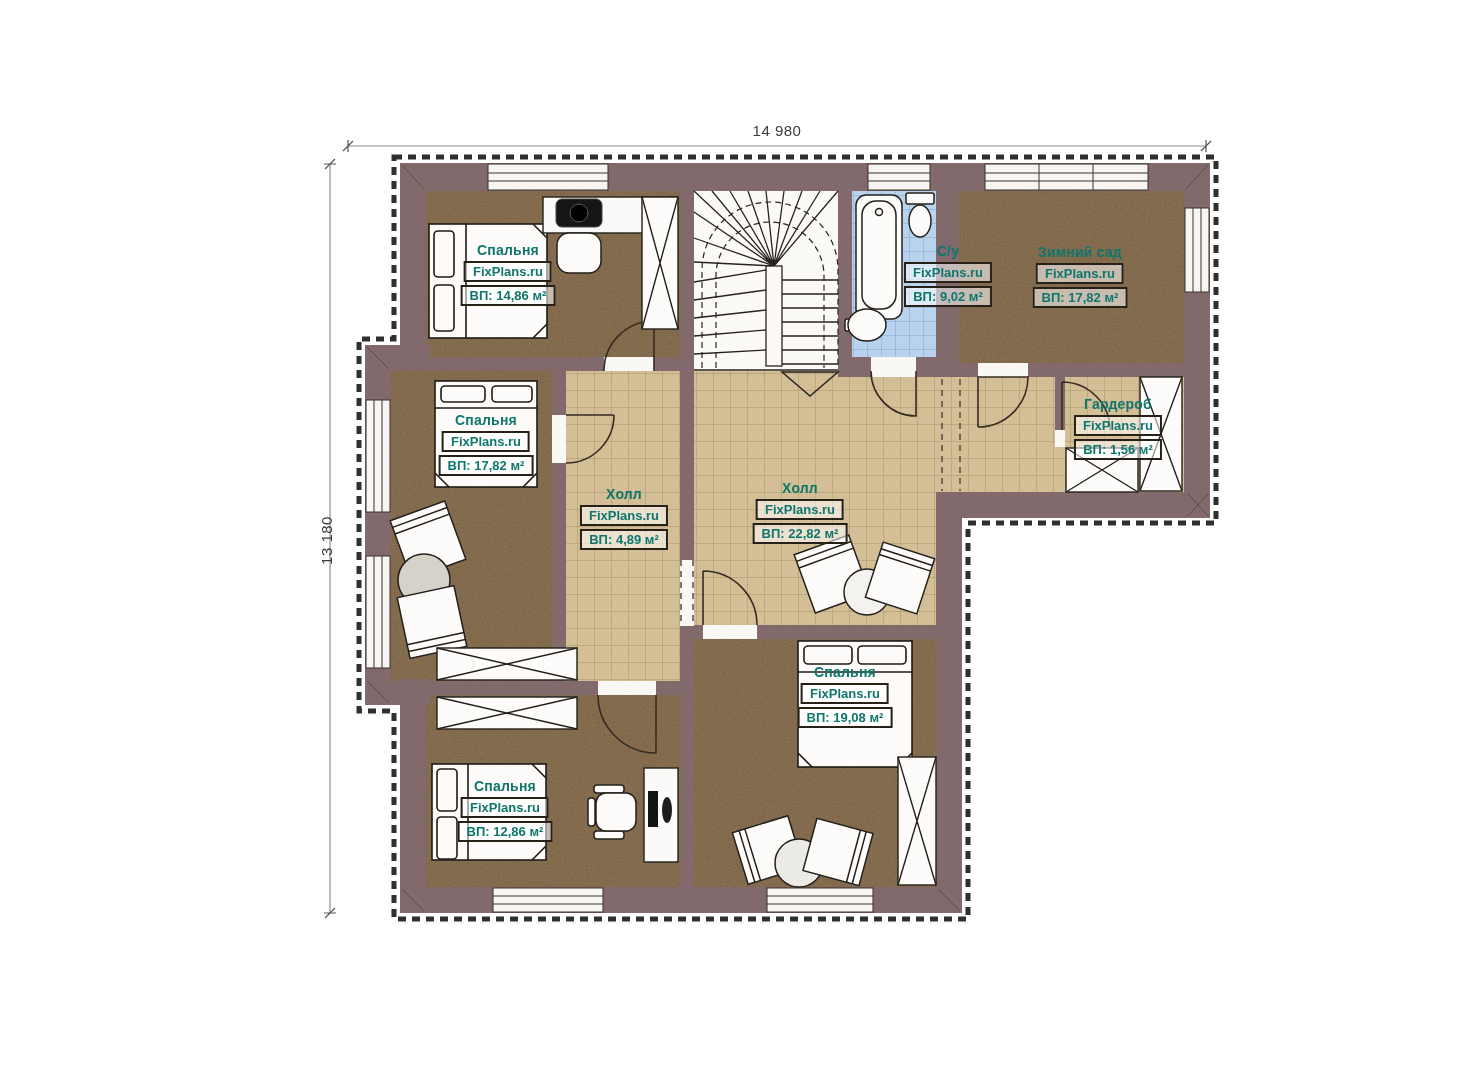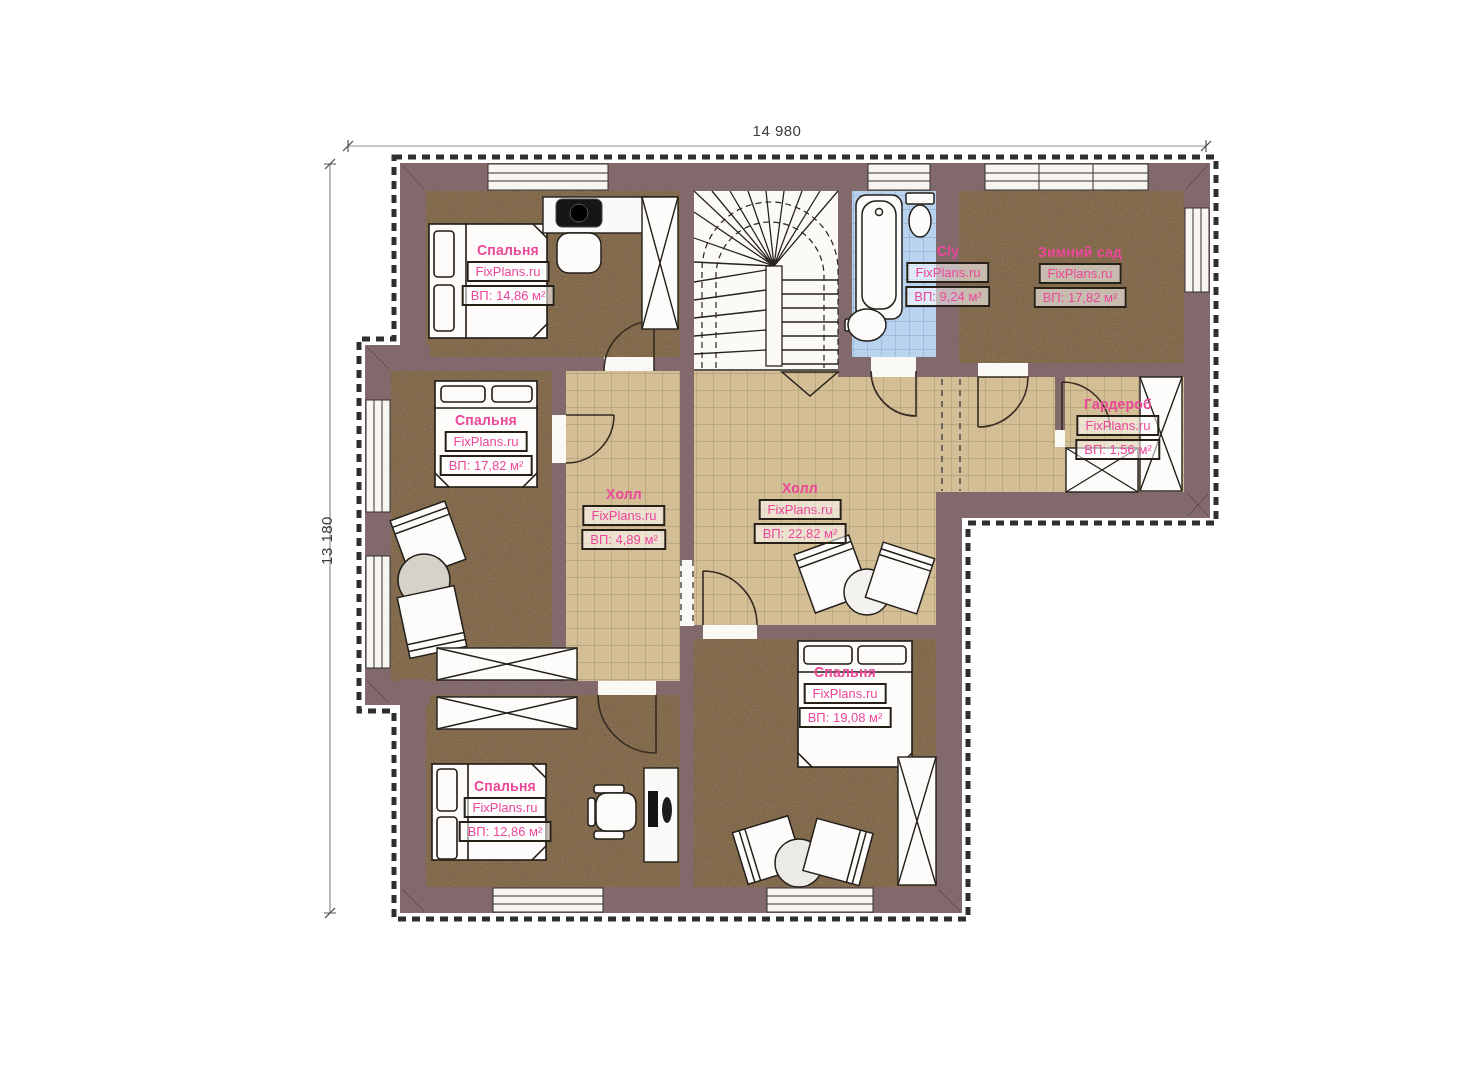--- a/index.html
+++ b/index.html
@@ -3,27 +3,27 @@
 <meta charset="utf-8">
 <style>
   html,body{margin:0;padding:0;background:#ffffff;}
   .plan-wrap{
     position:relative;width:1473px;height:1080px;background:#ffffff;
     font-family:"Liberation Sans", sans-serif;overflow:hidden;
   }
   .plan-wrap svg{position:absolute;left:0;top:0;}
   .room-label{
     position:absolute;transform:translateX(-50%);text-align:center;
-    color:#ec4899;z-index:5;white-space:nowrap;
+    color:#0f766e;z-index:5;white-space:nowrap;
   }
   .room-name{font-weight:700;font-size:14px;letter-spacing:.2px;line-height:16px;}
   .label-box{
     display:block;width:max-content;margin:3px auto 0;
     border:2px solid #262017;background:rgba(255,255,255,.55);
-    font-size:13px;line-height:17px;padding:0 7px;
+    font-size:13px;line-height:17px;padding:0 7px;font-weight:bold;
   }
   .dim-label{
     position:absolute;color:#3c3c3c;font-size:15px;z-index:4;letter-spacing:.5px;
   }
   .dim-h{left:777px;top:122px;transform:translateX(-50%);}
   .dim-v{left:302px;top:532px;transform:rotate(-90deg);transform-origin:center;}
 </style>
 </head>
 <body>
 
@@ -298,21 +298,21 @@
 
   <div class="room-label" style="left:800px;top:480px;">
     <div class="room-name">Холл</div>
     <span class="label-box">FixPlans.ru</span>
     <span class="label-box">ВП: 22,82 м²</span>
   </div>
 
   <div class="room-label" style="left:948px;top:243px;">
     <div class="room-name">С/у</div>
     <span class="label-box">FixPlans.ru</span>
-    <span class="label-box">ВП: 9,24 м²</span>
+    <span class="label-box">ВП: 9,02 м²</span>
   </div>
 
   <div class="room-label" style="left:1080px;top:244px;">
     <div class="room-name">Зимний сад</div>
     <span class="label-box">FixPlans.ru</span>
     <span class="label-box">ВП: 17,82 м²</span>
   </div>
 
   <div class="room-label" style="left:1118px;top:396px;">
     <div class="room-name">Гардероб</div>

